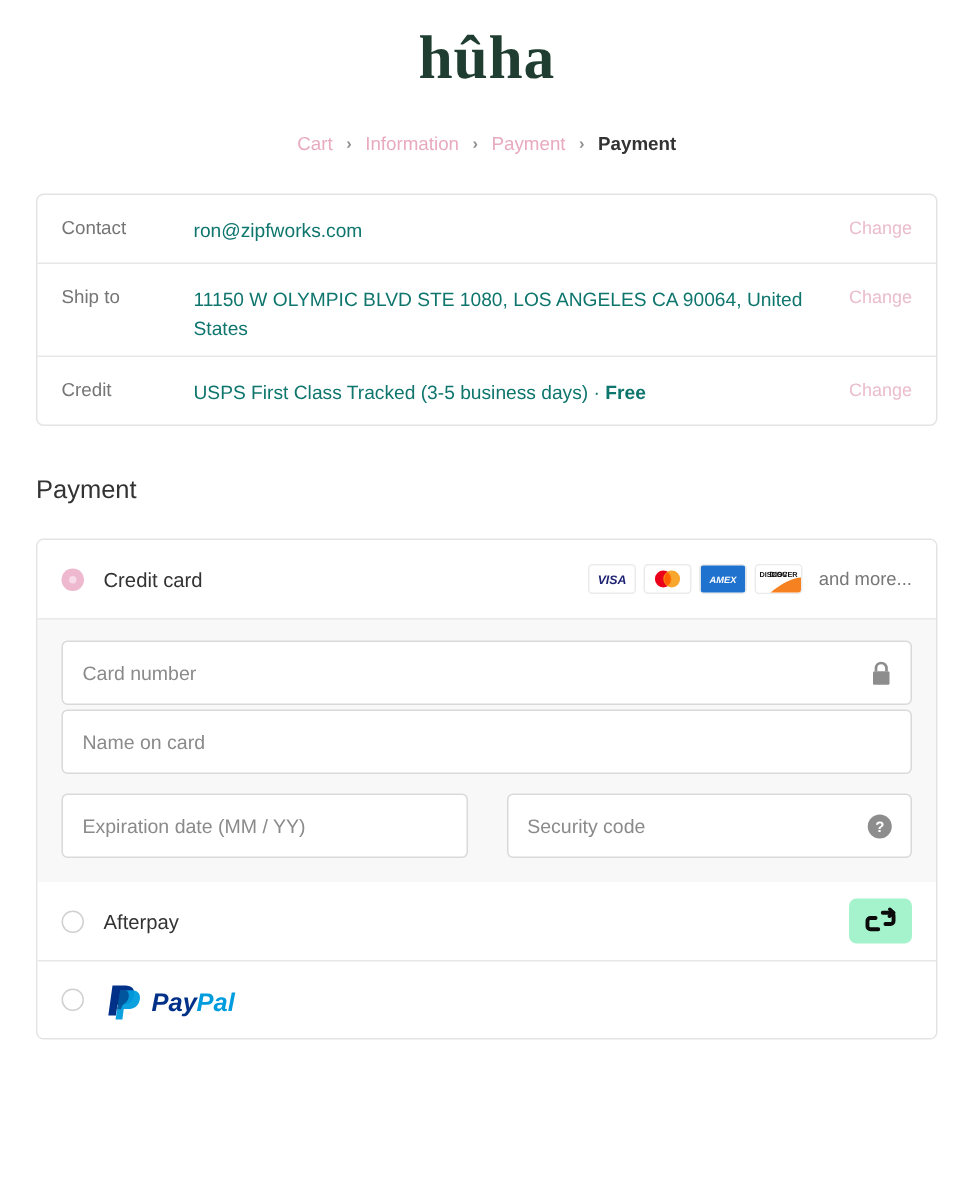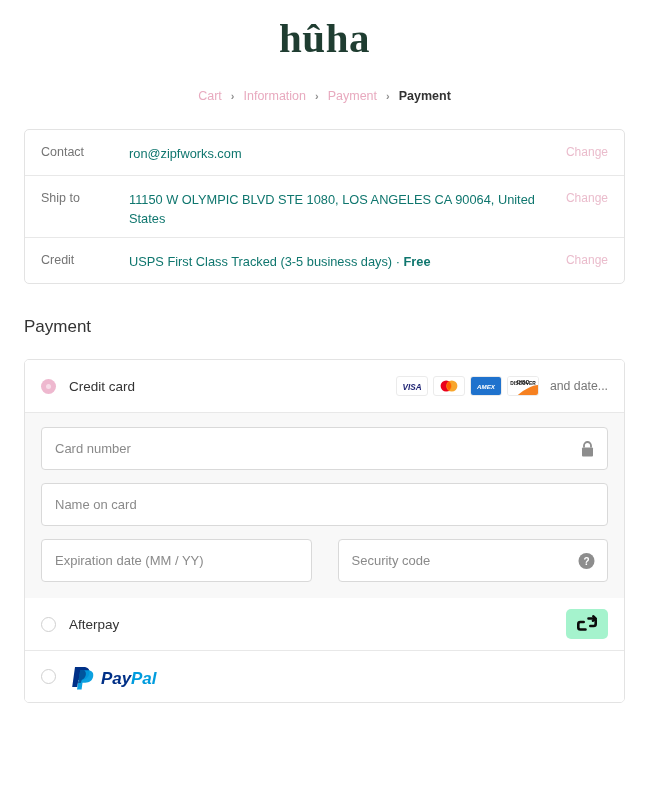--- a/index.html
+++ b/index.html
@@ -103,21 +103,21 @@
   .brand svg { display: block; }
   .andmore { font-size: 12.3px; color: #777; margin-left: 6px; }
 
   
   .cc-body { background: #f8f8f8; padding: 14px 16px 16px 16px; }
   .field {
     position: relative; background: #fff;
     border: 1px solid #d9d9d9; border-radius: 4px;
     height: 43px; display: flex; align-items: center;
   }
-  .field + .field { margin-top: 13px; }
+  .field + .field { margin-top: 3px; }
   .field input {
     border: none; outline: none; background: transparent;
     font-family: "Liberation Sans", sans-serif;
     font-size: 13px; color: #333;
     width: 100%; height: 100%;
     padding: 0 38px 0 13px;
   }
   .field input::placeholder { color: #8a8a8a; }
   .frow { display: flex; gap: 26px; margin-top: 13px; }
   .frow .field { flex: 1; margin-top: 0; }
@@ -212,21 +212,21 @@
           <svg width="32" height="20" viewBox="0 0 32 20">
             <rect x="0" y="0" width="32" height="20" fill="#ffffff"></rect>
             <path d="M10 20 H32 V9 C26 9 17 14 10 20 Z" fill="#f68121"></path>
             <text x="16" y="8.4" text-anchor="middle" font-family="Liberation Sans, sans-serif" font-size="5.4" font-weight="700" fill="#111111">DISC</text>
             <text x="16" y="8.4" text-anchor="middle" font-family="Liberation Sans, sans-serif" font-size="5.4" font-weight="700" fill="#111111" opacity="0">x</text>
             <text x="16" y="8.4" text-anchor="middle" font-family="Liberation Sans, sans-serif" font-size="5.4" font-weight="700" fill="#111111" dx="0"> </text>
             <text x="16" y="8.4" text-anchor="middle" font-family="Liberation Sans, sans-serif" font-size="5.4" font-weight="700" fill="#111111" visibility="hidden">DISCOVER</text>
             <text x="16" y="8.6" text-anchor="middle" font-family="Liberation Sans, sans-serif" font-size="5.2" font-weight="700" fill="#111111">DISCOVER</text>
           </svg>
         </span>
-        <span class="andmore">and date...</span>
+        <span class="andmore">and more...</span>
       </span>
     </div>
 
     <div class="cc-body">
 
       <div class="field">
         <input type="text" placeholder="Card number" style="">
         <span class="ficon">
           <svg width="15" height="17" viewBox="0 0 15 17">
             <path d="M4 7 V5 a3.5 3.5 0 0 1 7 0 V7" fill="none" stroke="#8d8d8d" stroke-width="1.8"></path>

